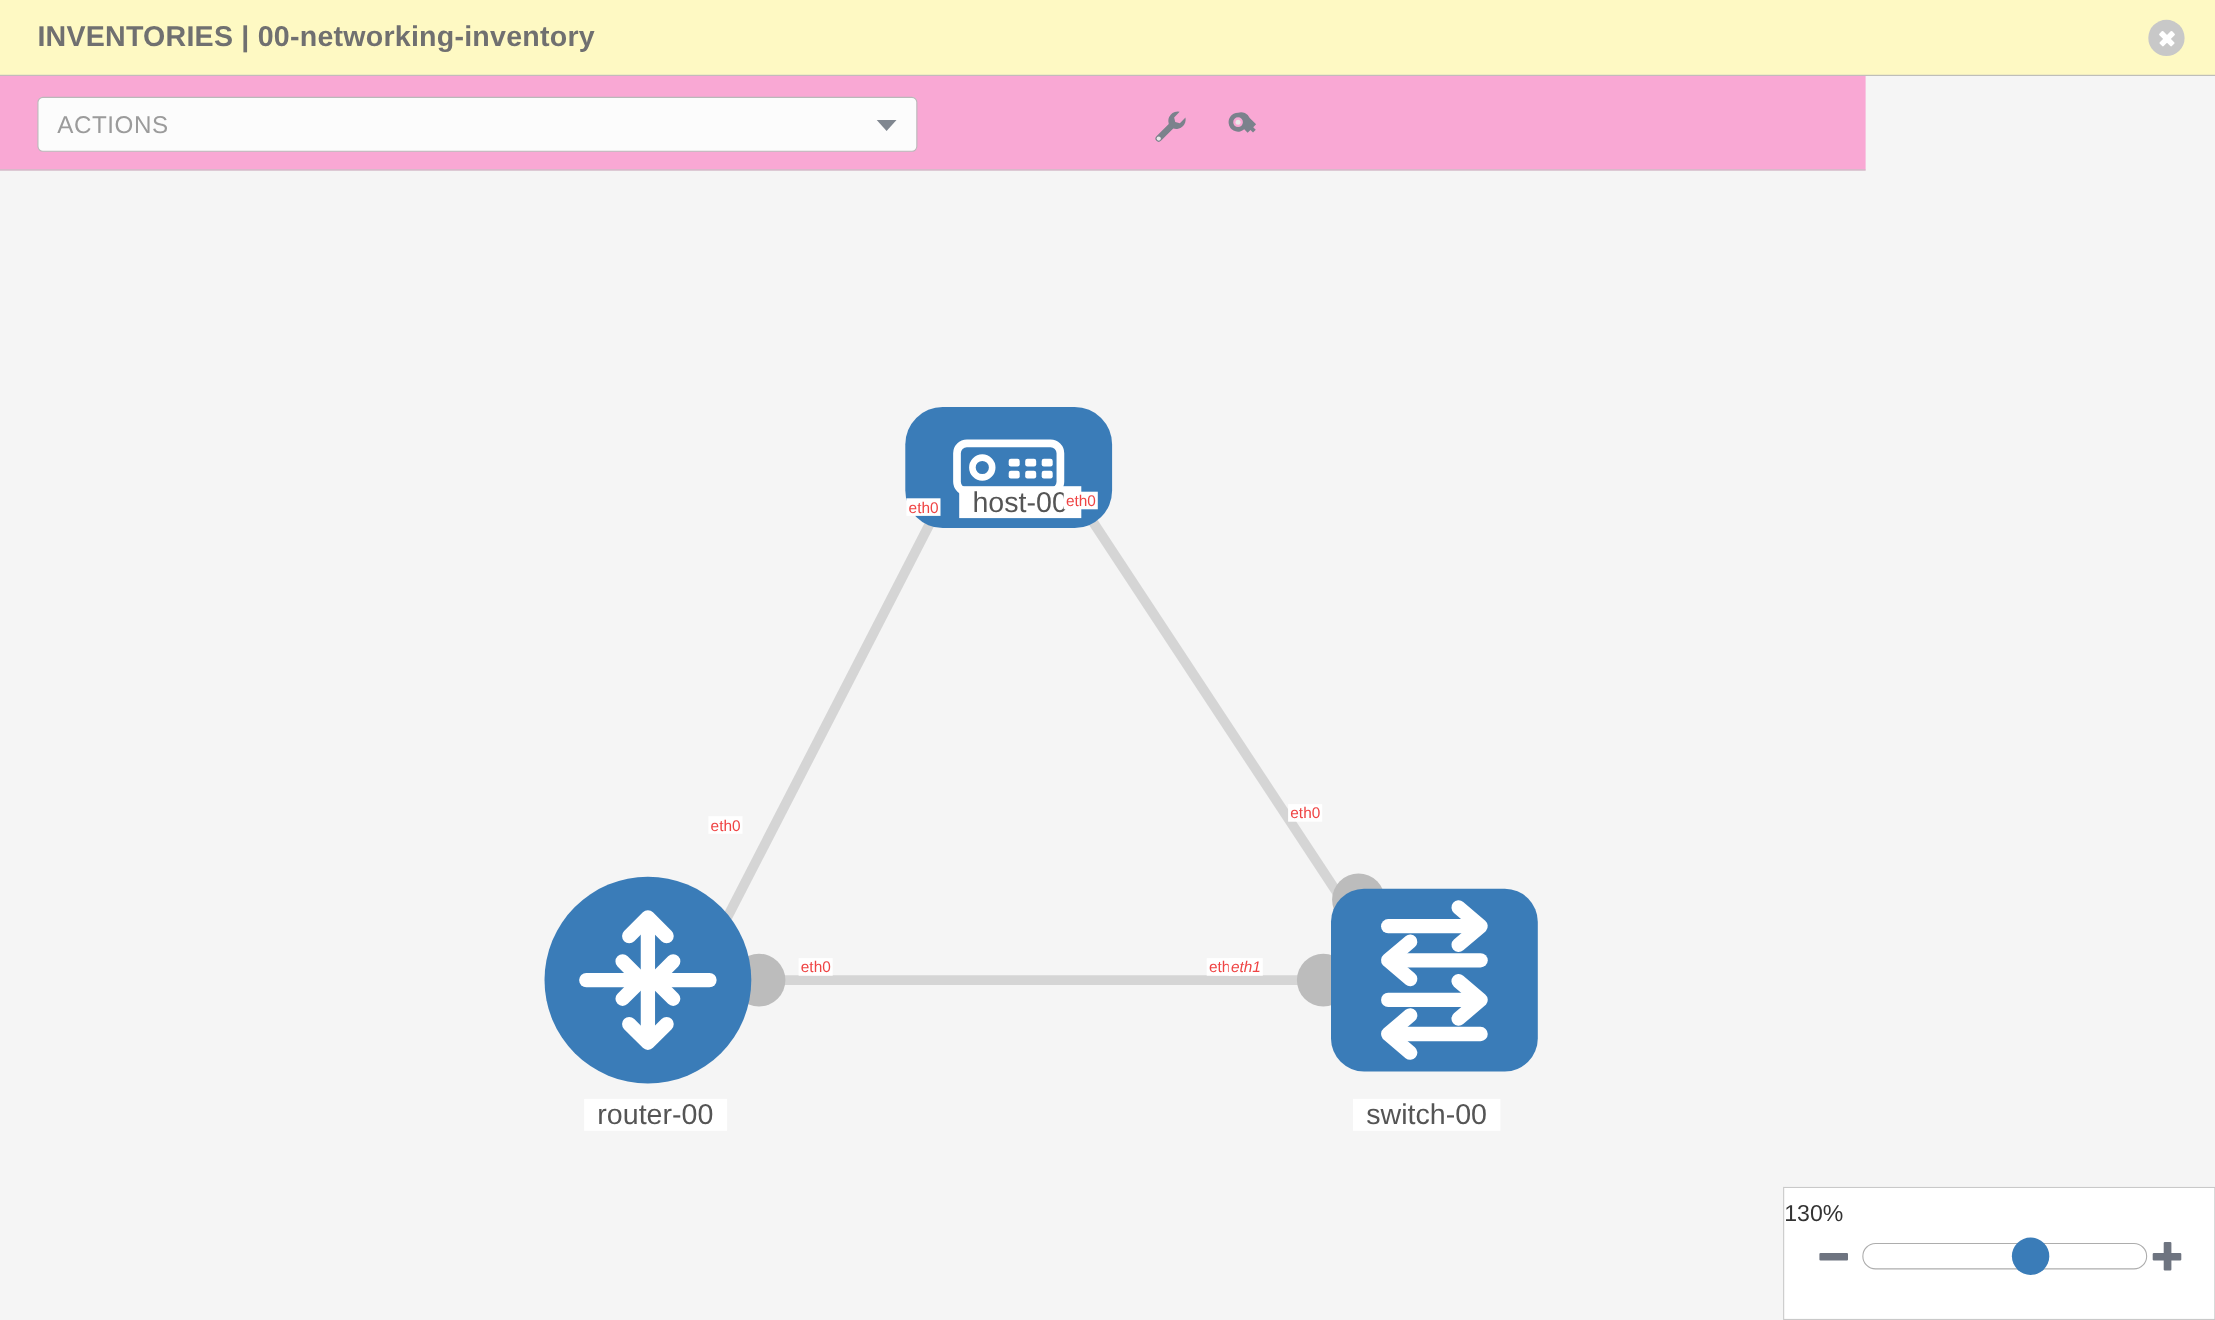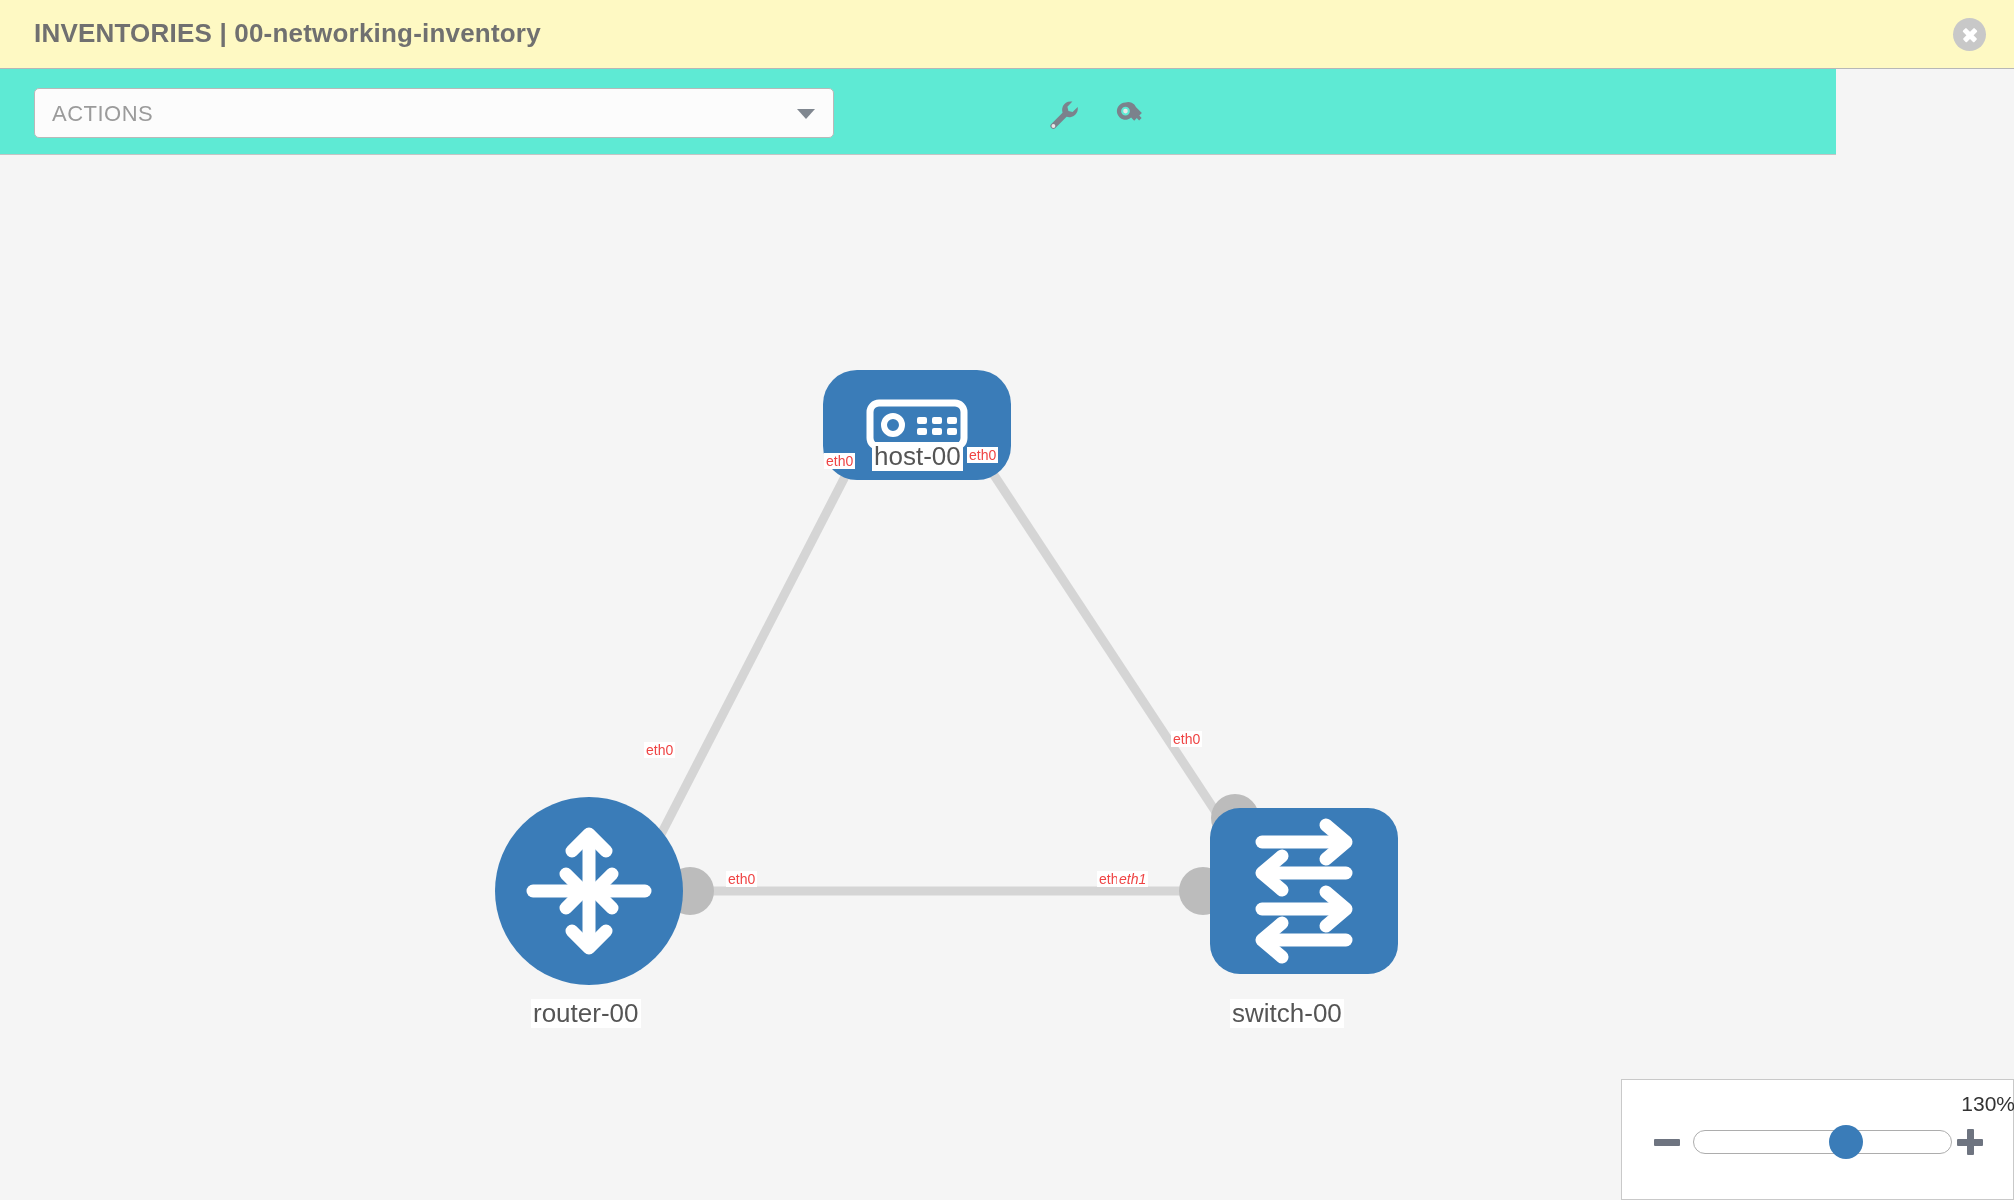--- a/index.html
+++ b/index.html
@@ -60,23 +60,23 @@
     background: #ffffff;
     border-radius: 1px;
   }
   .close-btn::before { transform: translate(-50%,-50%) rotate(45deg); }
   .close-btn::after  { transform: translate(-50%,-50%) rotate(-45deg); }
 
   
   .toolbar {
     position: absolute;
     top: 69px; left: 0;
-    width: 1836px;
+    width: 1696px;
     height: 86px;
-    background: #5eead4;
+    background: #f9a8d4;
     border-bottom: 1px solid #c4c4c4;
   }
 
   .dropdown {
     position: absolute;
     left: 34px;
     top: 19px;
     width: 800px;
     height: 50px;
     background: #fcfcfc;
@@ -151,21 +151,21 @@
   }
 
   
   .node-label {
     position: absolute;
     font-size: 26px;
     color: #555555;
     background: #ffffff;
     white-space: nowrap;
     line-height: 1.12;
-    padding: 0 2px;
+    padding: 0 12px;
   }
   .iface-label {
     position: absolute;
     font-size: 14px;
     color: #ef4444;
     background: #ffffff;
     white-space: nowrap;
     line-height: 1.15;
     padding: 0 2px;
   }
@@ -178,21 +178,21 @@
     width: 393px;
     height: 121px;
     background: #ffffff;
     border: 1px solid #c9c9c9;
   }
   .zoom-value {
     position: absolute;
     top: 12px;
     left: 0;
     width: 393px;
-    text-align: right;
+    text-align: left;
     font-size: 21px;
     color: #333333;
   }
   .zoom-minus, .zoom-plus {
     position: absolute;
     top: 49px;
     width: 26px;
     height: 26px;
     cursor: pointer;
   }

